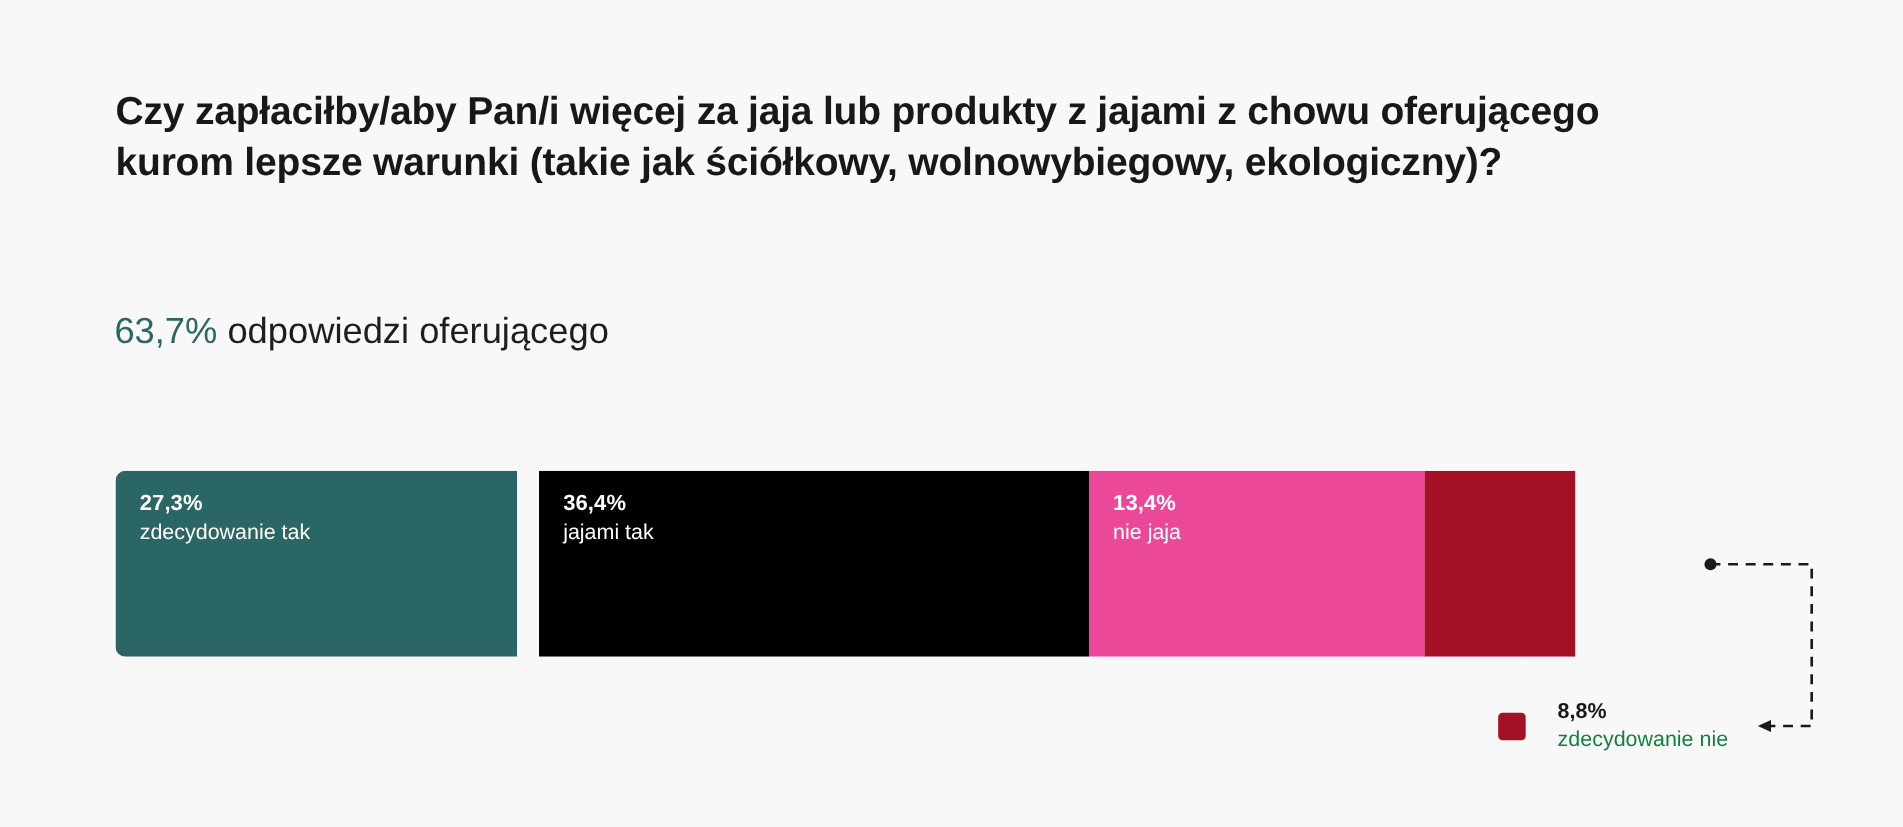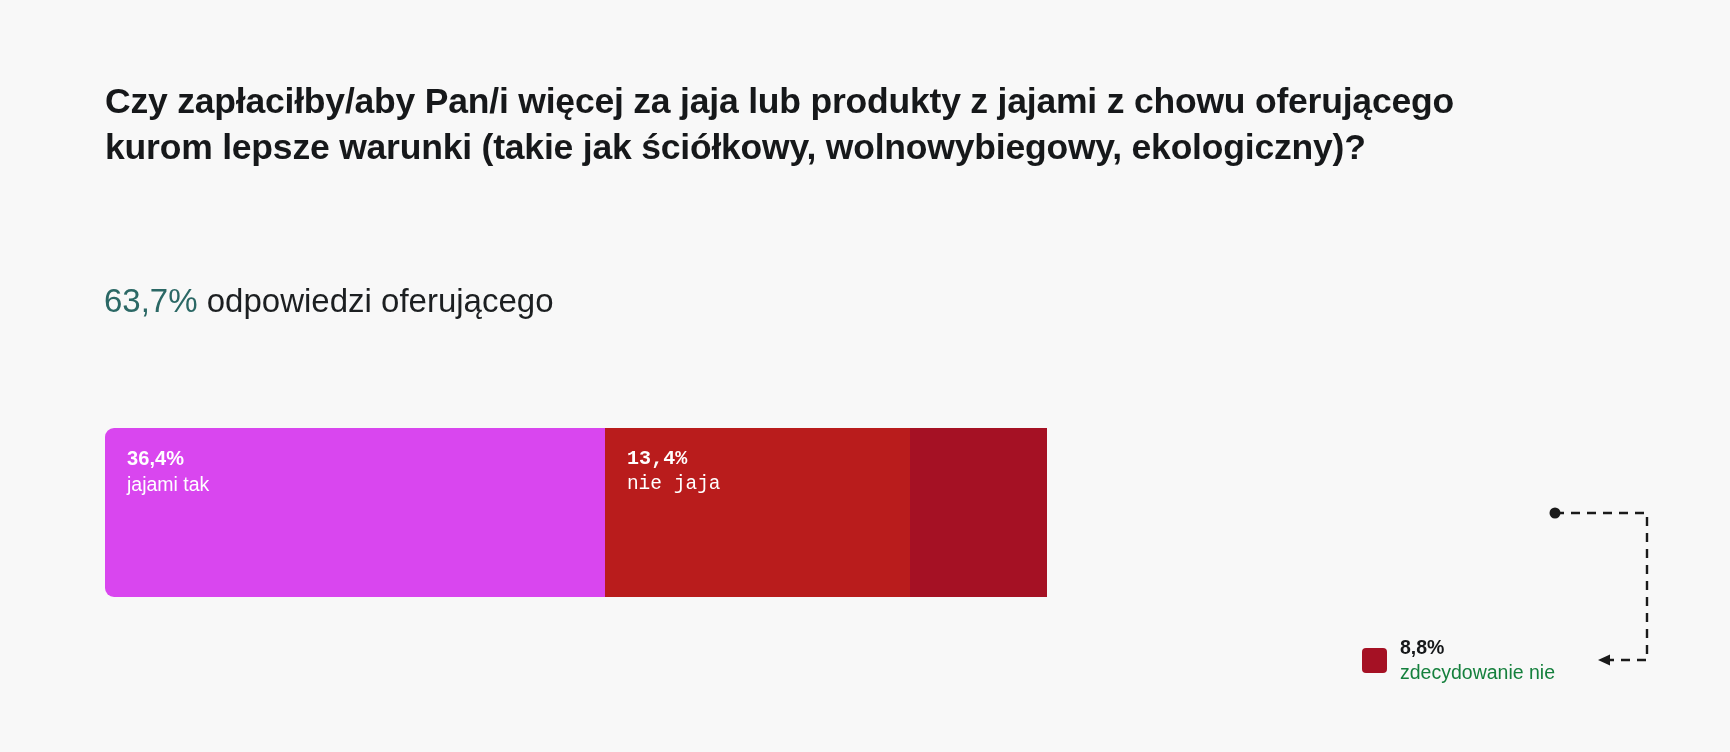--- a/index.html
+++ b/index.html
@@ -91,21 +91,21 @@
     pointer-events: none;
   }
 
   
   #legend {
     position: absolute;
     left: 1362px;
     top: 635px;
     display: flex;
     align-items: center;
-    gap: 13px;
+    gap: 29px;
   }
   #legend-swatch {
     width: 25px;
     height: 25px;
     border-radius: 4px;
     flex: 0 0 auto;
   }
   #legend-text { white-space: nowrap; }
   #legend-pct {
     font-size: 19.5px;
@@ -124,29 +124,35 @@
 <body>
 
 <div id="canvas" style="background: rgb(248, 248, 248);">
 
   <div id="title">Czy zapłaciłby/aby Pan/i więcej za jaja lub produkty z jajami z chowu oferującego kurom lepsze warunki (takie jak ściółkowy, wolnowybiegowy, ekologiczny)?</div>
 
   <div id="subtitle"><span class="hl" style="color: rgb(43, 104, 101);">63,7%</span><span class="rest"> odpowiedzi oferującego</span></div>
 
   <div id="bar">
 
+    <div class="seg" style="width:24.01%;background:#2a6663;">
+      <div class="seg-text">
+        <div class="seg-pct">27,3%</div>
+        <div class="seg-lab">zdecydowanie tak</div>
+      </div>
+    </div>
 
-    <div class="seg" style="width:32.89%;background:#d946ef;">
+    <div class="seg" style="width:32.89%;background:#000000;margin-left:20px;">
       <div class="seg-text">
         <div class="seg-pct">36,4%</div>
         <div class="seg-lab">jajami tak</div>
       </div>
     </div>
 
-    <div class="seg" style="width:20.07%;background:#b91c1c;font-family:Liberation Mono, monospace;">
+    <div class="seg" style="width:20.07%;background:#ec4899;">
       <div class="seg-text">
         <div class="seg-pct">13,4%</div>
         <div class="seg-lab">nie jaja</div>
       </div>
     </div>
 
 
     <div class="seg" style="width:9.02%;background:#a51124;"></div>
 
   </div>

